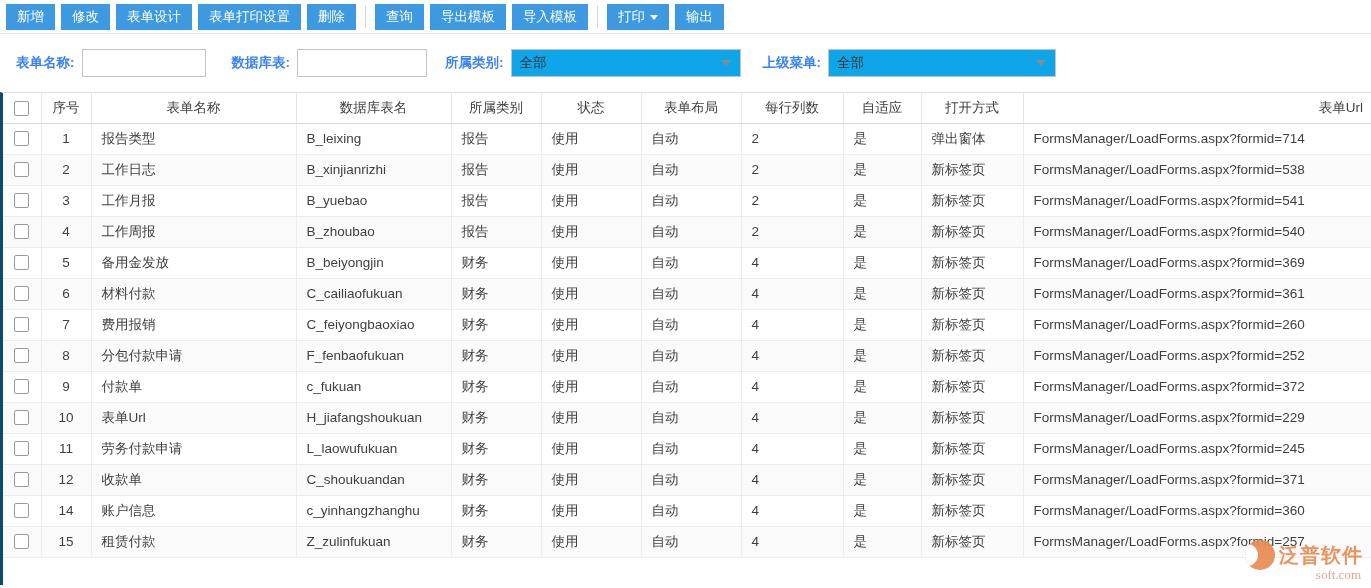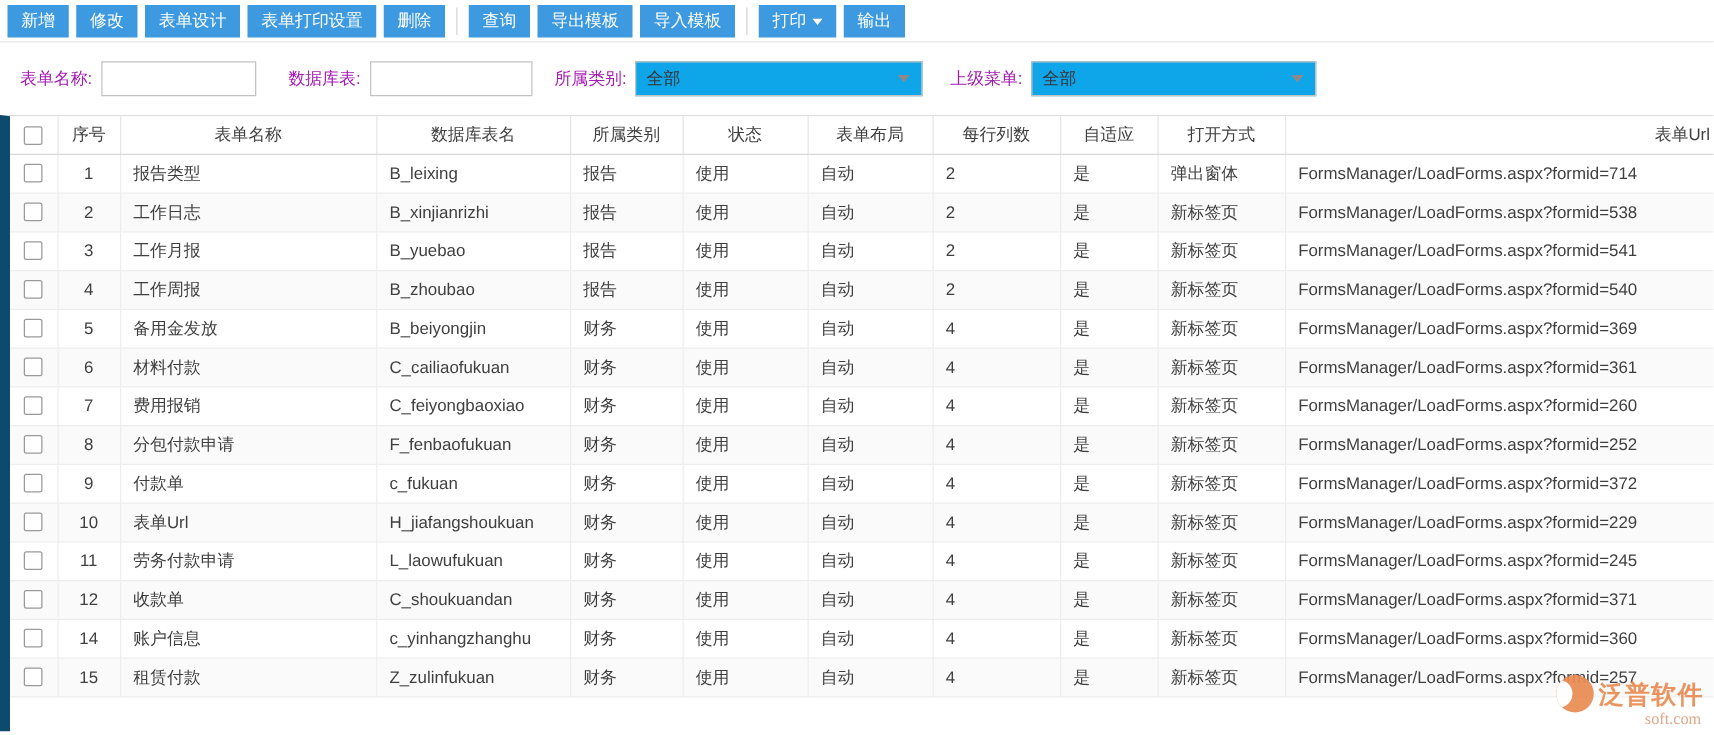--- a/index.html
+++ b/index.html
@@ -61,23 +61,24 @@
   .filterbar {
     height: 58px;
     display: flex;
     align-items: center;
     padding-left: 16px;
     background: #ffffff;
   }
   .f-group { display: flex; align-items: center; }
   .f-label {
     font-size: 13.5px;
-    color: #a21caf;
+    color: #3b82f6;
     white-space: nowrap;
     margin-right: 7px;
+    font-weight: bold;
   }
   .f-input {
     height: 28px;
     border: 1px solid #c3c3c3;
     background: #fff;
     font-family: "Liberation Sans", "DejaVu Sans", sans-serif;
     font-size: 13.5px;
     padding: 0 6px;
     color: #333;
     outline: none;
@@ -106,21 +107,21 @@
     border-right: 5px solid transparent;
     border-top: 6px solid #8a8a8a;
   }
   .gap-26 { width: 26px; }
   .gap-20 { width: 18px; }
   .gap-22 { width: 22px; }
 
   
   .grid-wrap {
     border-top: 1px solid #dedede;
-    border-left: 8px solid #0c4a6e;
+    border-left: 3px solid #0c4a6e;
     width: 1371px;
     height: 493px;
     overflow: hidden;
     position: relative;
     background: #fff;
   }
   table.grid {
     border-collapse: collapse;
     width: 1368px;
     table-layout: fixed;

